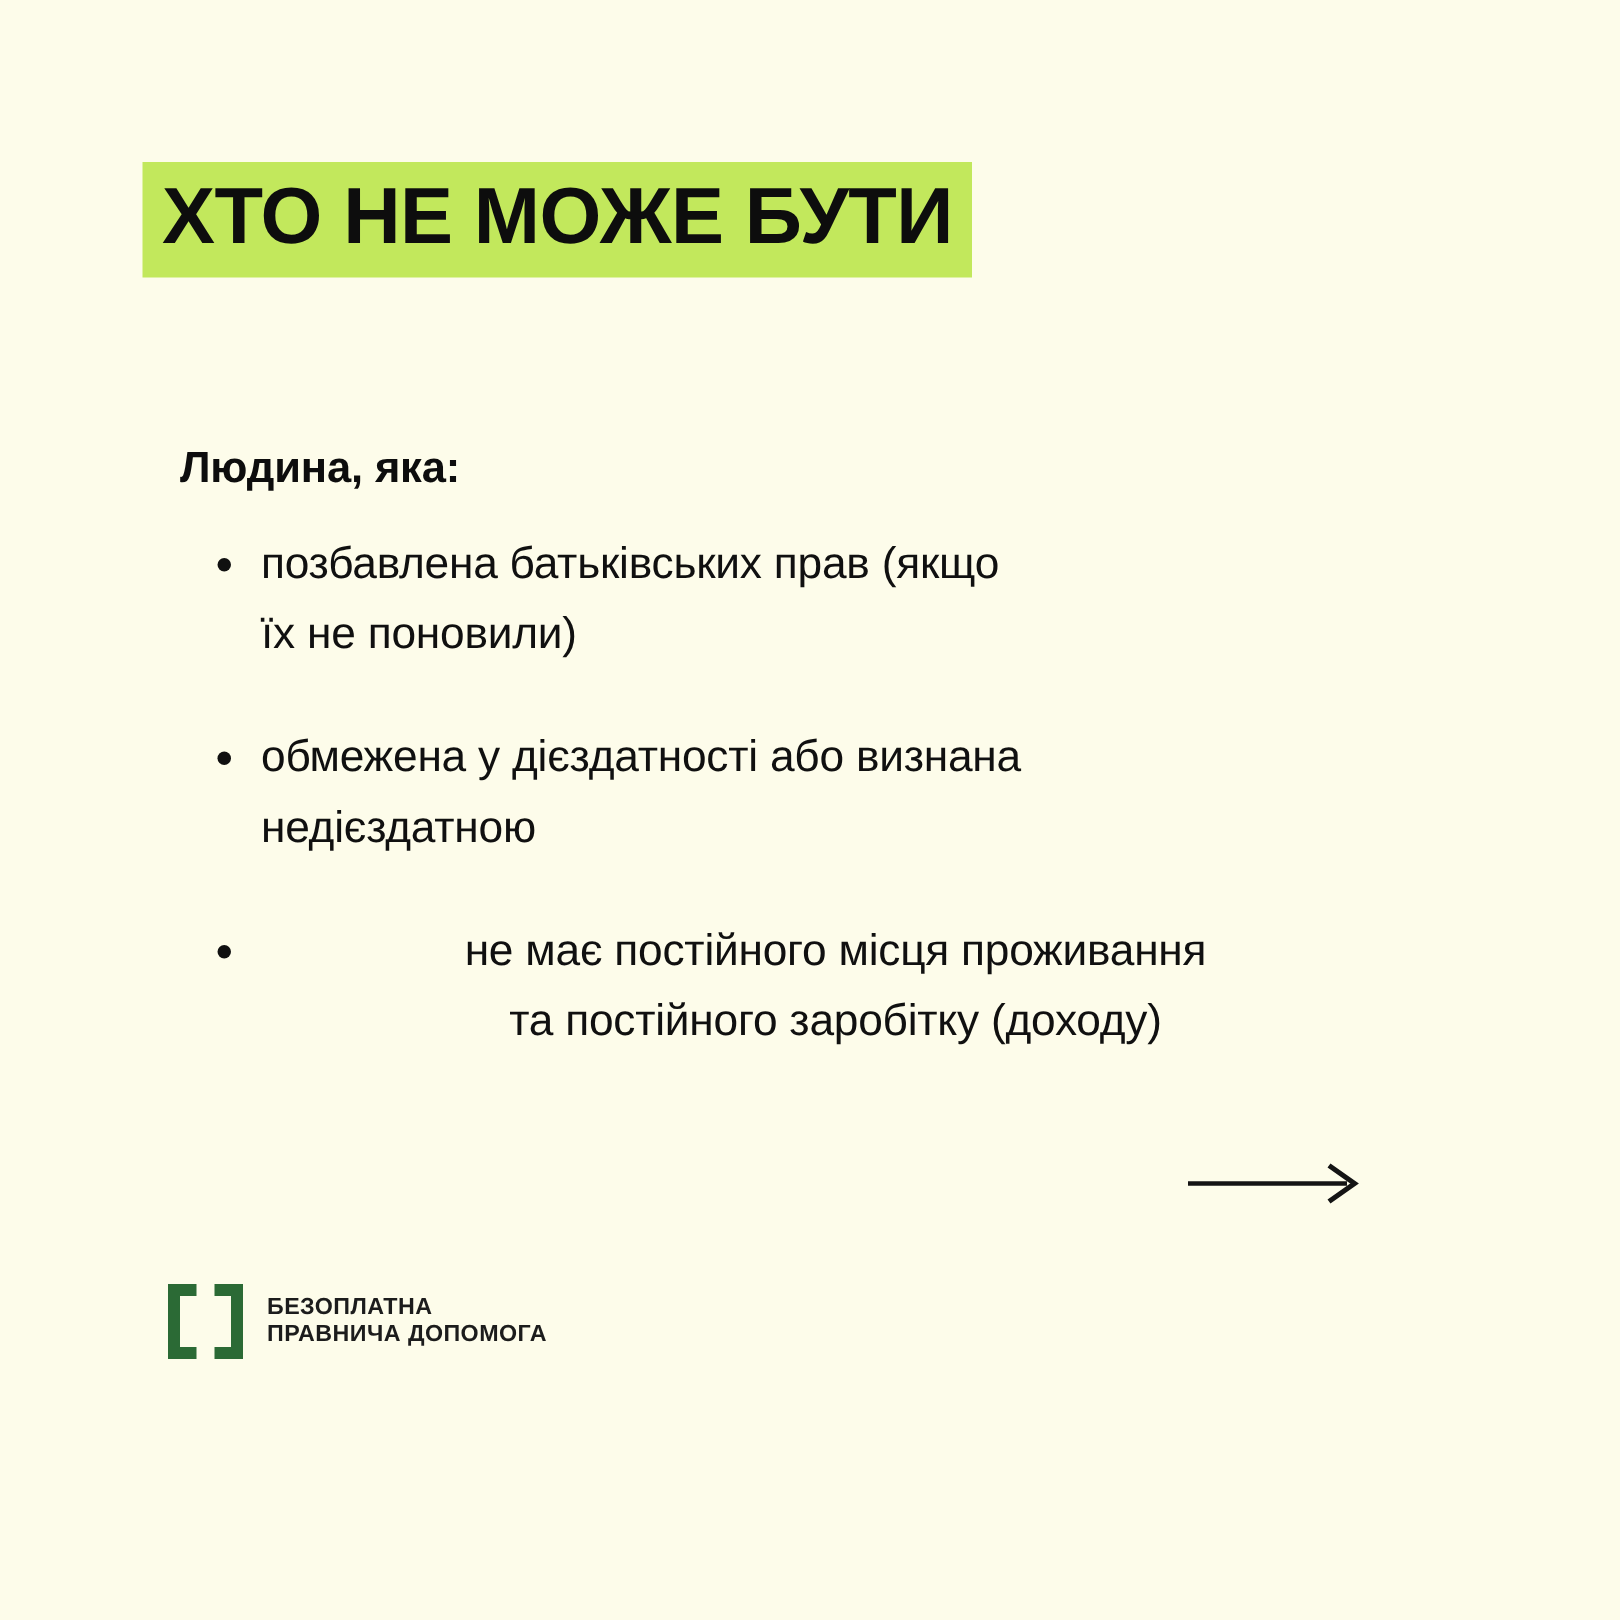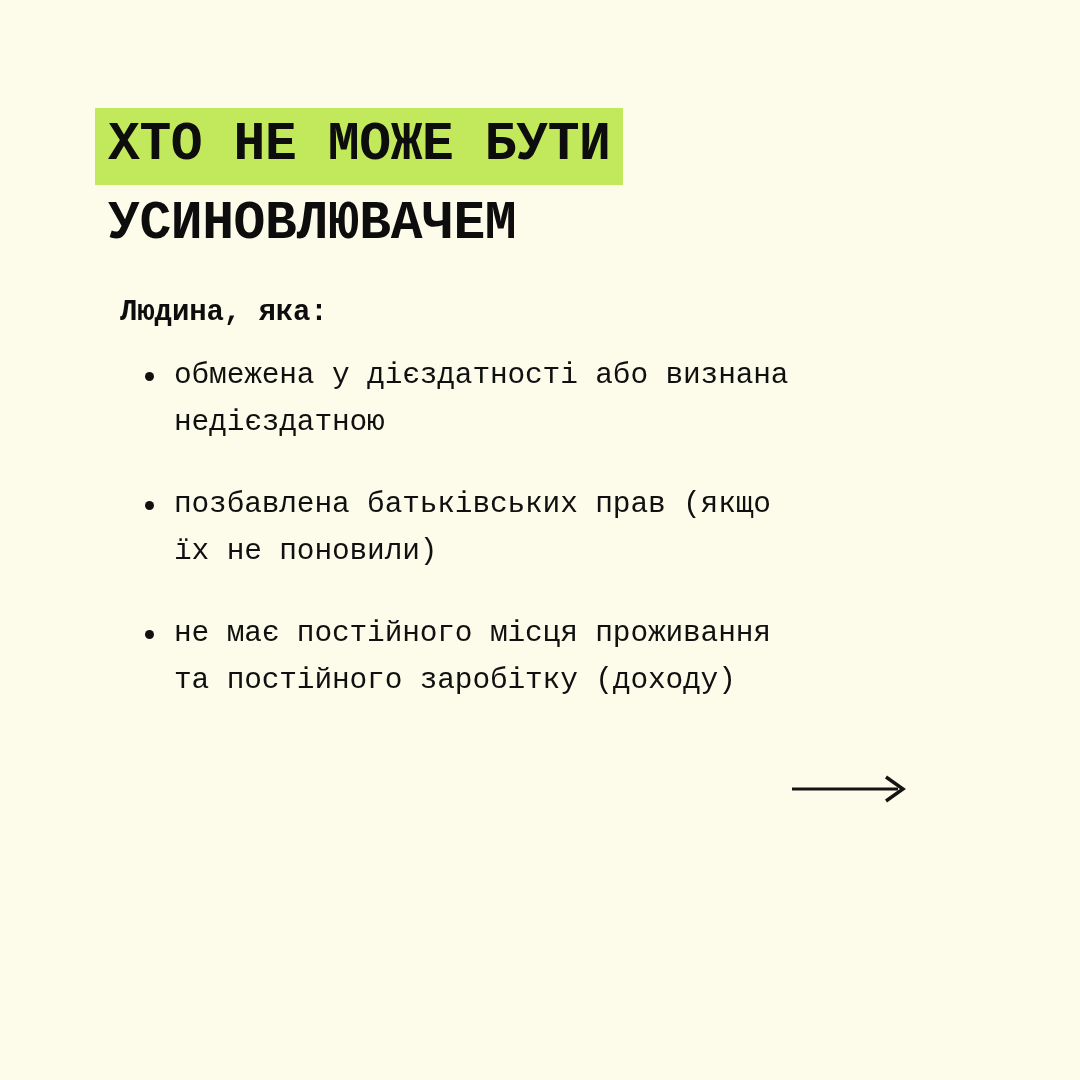--- a/index.html
+++ b/index.html
@@ -15,21 +15,20 @@
     color: #111111;
     overflow: hidden;
   }
 
   .slide {
     position: relative;
     width: 1080px;
     height: 1080px;
     background: #FDFCEA;
     box-sizing: border-box;
-    font-family: Liberation Mono, monospace;
   }
 
   
   .title-block {
     position: absolute;
     left: 95px;
     top: 108px;
     width: 880px;
   }
   .title-line {
@@ -82,20 +81,21 @@
     padding-left: 34px;
     margin: 0 0 35px 0;
     font-size: 29.5px;
     line-height: 47px;
     font-weight: 400;
     color: #101010;
     letter-spacing: -0.15px;
   }
   .bullet-item:last-child {
     margin-bottom: 0;
+    text-align: center;
   }
   .bullet-dot {
     position: absolute;
     left: 5px;
     top: 20px;
     width: 9px;
     height: 9px;
     border-radius: 50%;
     background: #101010;
   }
@@ -142,44 +142,53 @@
     white-space: nowrap;
   }
 </style>
 </head>
 <body>
 
 <div class="slide">
 
   <div class="title-block">
     <div class="title-line"><span class="title-line-1">ХТО НЕ МОЖЕ БУТИ</span></div>
-    <div class="title-line title-line-2">УСИНОВЛЮВАЧЕМ</div>
   </div>
 
   <div class="subtitle">Людина, яка:</div>
 
   <ul class="bullet-list">
     <li class="bullet-item">
       <span class="bullet-dot"></span>
-      <span class="bullet-text">обмежена у дієздатності або визнана
-недієздатною</span>
+      <span class="bullet-text">позбавлена батьківських прав (якщо
+їх не поновили)</span>
     </li>
     <li class="bullet-item">
       <span class="bullet-dot"></span>
-      <span class="bullet-text">позбавлена батьківських прав (якщо
-їх не поновили)</span>
+      <span class="bullet-text">обмежена у дієздатності або визнана
+недієздатною</span>
     </li>
     <li class="bullet-item">
       <span class="bullet-dot"></span>
       <span class="bullet-text">не має постійного місця проживання
 та постійного заробітку (доходу)</span>
     </li>
   </ul>
 
   <div class="next-arrow">
     <svg width="120" height="38" viewBox="0 0 120 38">
       <line x1="2" y1="19" x2="108" y2="19" stroke="#141414" stroke-width="3"></line>
       <polyline points="96,7 113,19 96,31" fill="none" stroke="#141414" stroke-width="3.4" stroke-linejoin="miter" stroke-linecap="butt"></polyline>
     </svg>
   </div>
 
+  <div class="logo">
+    <svg class="logo-mark" viewBox="0 0 54 50">
+      <path d="M21 0 H2 V50 H21 V42 H10 V8 H21 Z" fill="#2B6A35"></path>
+      <path d="M33 0 H52 V50 H33 V42 H44 V8 H33 Z" fill="#2B6A35"></path>
+    </svg>
+    <div class="logo-text">
+      <span class="logo-text-line">БЕЗОПЛАТНА</span>
+      <span class="logo-text-line">ПРАВНИЧА ДОПОМОГА</span>
+    </div>
+  </div>
 
 </div>
 
 </body></html>

